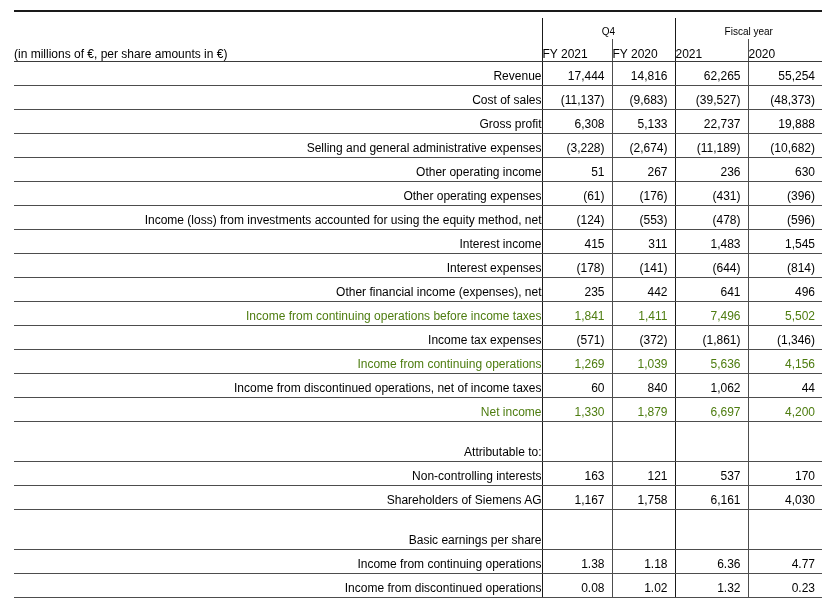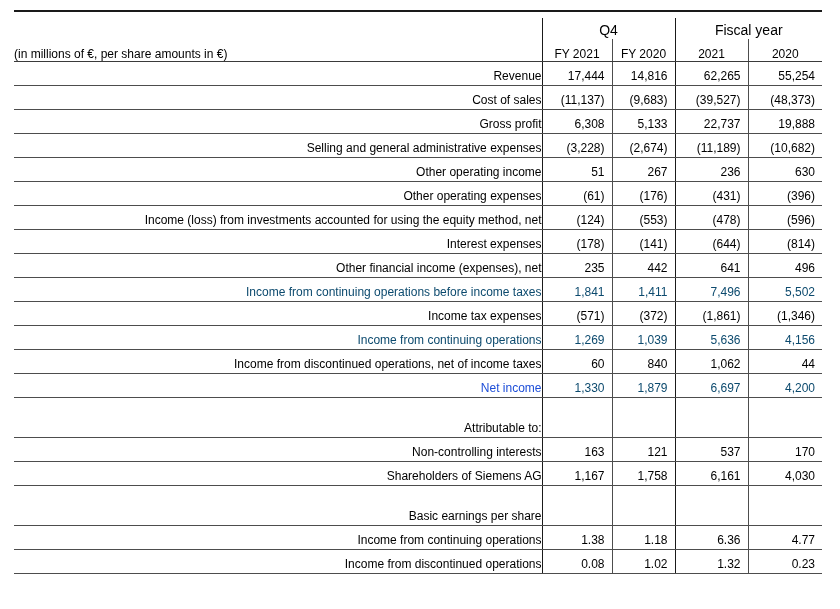--- a/index.html
+++ b/index.html
@@ -46,41 +46,41 @@
   table.fin td, table.fin th {
     padding: 0;
     vertical-align: bottom;
     font-weight: normal;
     line-height: 1;
   }
 
   
   tr.group-head td {
     height: 19px;
-    font-size: 14px;
+    font-size: 10px;
     text-align: center;
     padding-bottom: 2px;
   }
   td.grp-q4 { }
   td.grp-fy { }
   td.grp-spacer { }
 
   
   tr.col-head td {
     height: 21px;
     font-size: 12px;
     padding-bottom: 1px;
     border-bottom: 1.6px solid #3a3a3a;
   }
   td.hd-label {
     text-align: left;
     padding-left: 4px;
   }
   td.hd-num {
-    text-align: center;
+    text-align: left;
     padding-right: 7px;
   }
 
   
   tr.data td {
     height: 20px;
     border-bottom: 1.1px solid #4d4d4d;
     font-size: 12px;
     padding-bottom: 3px;
   }
@@ -97,22 +97,22 @@
     border-bottom: none;
     font-size: 12px;
   }
 
   
   td.vl-outer { border-left: 1.6px solid #1a1a1a; }
   td.vl-inner { border-left: 1.1px solid #4d4d4d; }
   td.vl-group { border-left: 1.6px solid #1a1a1a; }
 
   .bold { font-weight: bold; }
-  .teal { color: #0c4a6e; margin-top: 40px; }
-  .teal-bold { color: #1d4ed8; font-weight: bold; }
+  .teal { color: #4d7c0f; margin-top: 40px; }
+  .teal-bold { color: #4d7c0f; font-weight: bold; }
   .indent { padding-left: 22px !important; }
   .sect { font-weight: bold; }
 </style>
 </head>
 <body>
 
 <div id="page">
 
   <div class="top-rule"></div>
 
@@ -182,20 +182,27 @@
           <td class="num vl-inner">(396)</td>
         </tr>
         <tr class="data">
           <td class="lbl">Income (loss) from investments accounted for using the equity method, net</td>
           <td class="num vl-outer bold">(124)</td>
           <td class="num vl-inner">(553)</td>
           <td class="num vl-group bold">(478)</td>
           <td class="num vl-inner">(596)</td>
         </tr>
         <tr class="data">
+          <td class="lbl">Interest income</td>
+          <td class="num vl-outer bold">415</td>
+          <td class="num vl-inner">311</td>
+          <td class="num vl-group bold">1,483</td>
+          <td class="num vl-inner">1,545</td>
+        </tr>
+        <tr class="data">
           <td class="lbl">Interest expenses</td>
           <td class="num vl-outer bold">(178)</td>
           <td class="num vl-inner">(141)</td>
           <td class="num vl-group bold">(644)</td>
           <td class="num vl-inner">(814)</td>
         </tr>
         <tr class="data">
           <td class="lbl">Other financial income (expenses), net</td>
           <td class="num vl-outer bold">235</td>
           <td class="num vl-inner">442</td>

